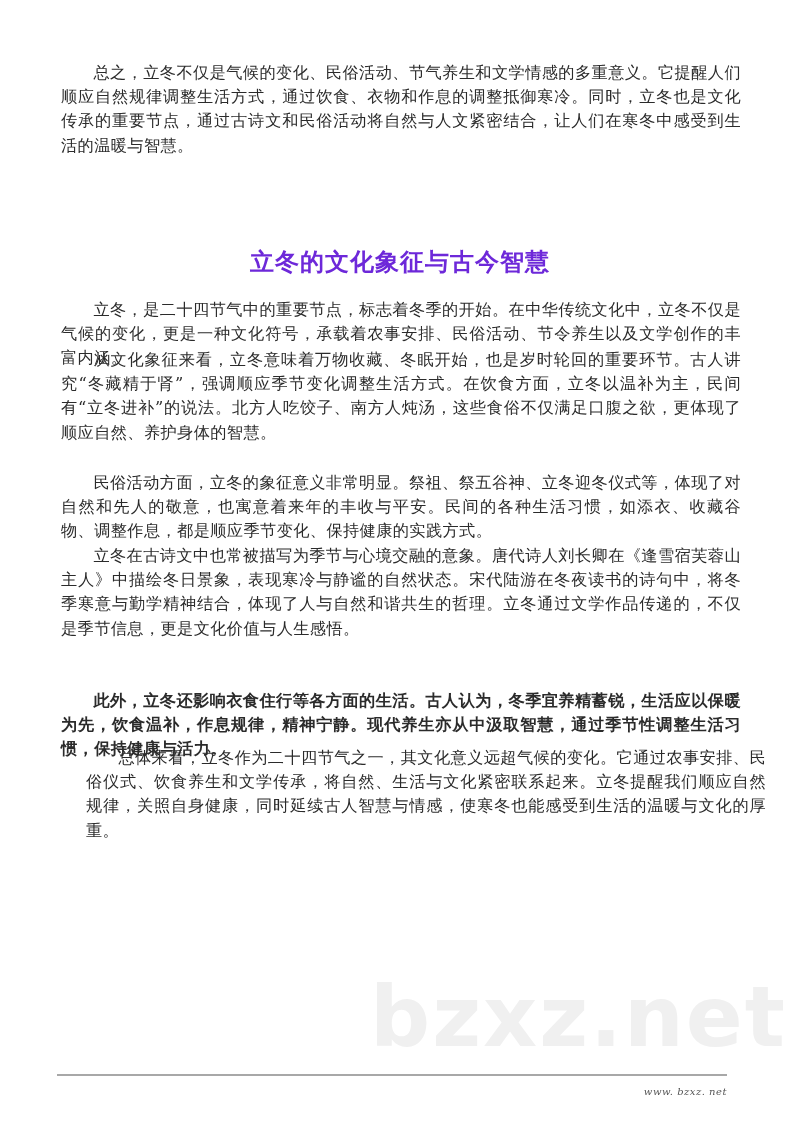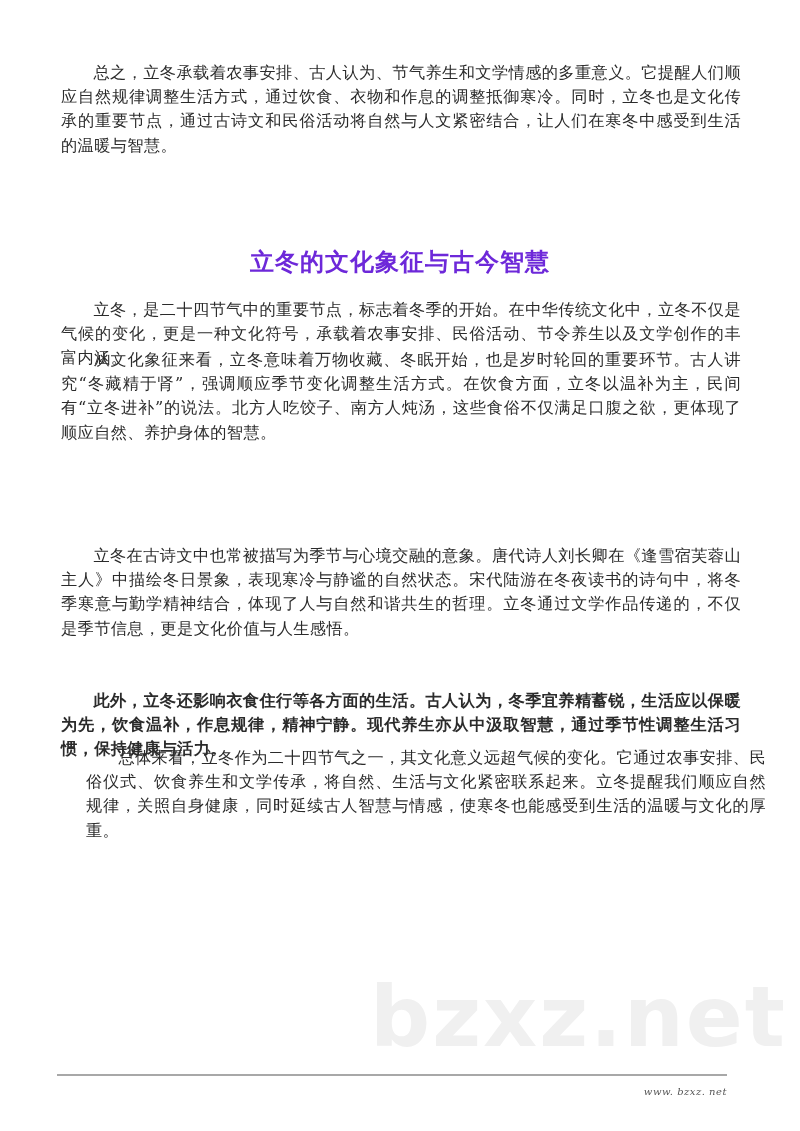--- a/index.html
+++ b/index.html
@@ -78,28 +78,29 @@
       line-height: 16px;
       color: #555555;
       letter-spacing: 0.5px;
     }
   </style>
 </head>
 <body>
 
 <div class="page">
 
-  <p class="para" style="top:61px;">总之，立冬承载着农事安排、古人认为、节气养生和文学情感的多重意义。它提醒人们顺应自然规律调整生活方式，通过饮食、衣物和作息的调整抵御寒冷。同时，立冬也是文化传承的重要节点，通过古诗文和民俗活动将自然与人文紧密结合，让人们在寒冬中感受到生活的温暖与智慧。</p>
+  <p class="para" style="top:61px;">总之，立冬不仅是气候的变化、民俗活动、节气养生和文学情感的多重意义。它提醒人们顺应自然规律调整生活方式，通过饮食、衣物和作息的调整抵御寒冷。同时，立冬也是文化传承的重要节点，通过古诗文和民俗活动将自然与人文紧密结合，让人们在寒冬中感受到生活的温暖与智慧。</p>
 
   <h1 class="title">立冬的文化象征与古今智慧</h1>
 
   <p class="para" style="top:290px;margin-top:8px;">立冬，是二十四节气中的重要节点，标志着冬季的开始。在中华传统文化中，立冬不仅是气候的变化，更是一种文化符号，承载着农事安排、民俗活动、节令养生以及文学创作的丰富内涵。</p>
 
   <p class="para" style="top:348px;">从文化象征来看，立冬意味着万物收藏、冬眠开始，也是岁时轮回的重要环节。古人讲究“冬藏精于肾”，强调顺应季节变化调整生活方式。在饮食方面，立冬以温补为主，民间有“立冬进补”的说法。北方人吃饺子、南方人炖汤，这些食俗不仅满足口腹之欲，更体现了顺应自然、养护身体的智慧。</p>
 
+  <p class="para" style="top:471px;">民俗活动方面，立冬的象征意义非常明显。祭祖、祭五谷神、立冬迎冬仪式等，体现了对自然和先人的敬意，也寓意着来年的丰收与平安。民间的各种生活习惯，如添衣、收藏谷物、调整作息，都是顺应季节变化、保持健康的实践方式。</p>
 
   <p class="para" style="top:544px;">立冬在古诗文中也常被描写为季节与心境交融的意象。唐代诗人刘长卿在《逢雪宿芙蓉山主人》中描绘冬日景象，表现寒冷与静谧的自然状态。宋代陆游在冬夜读书的诗句中，将冬季寒意与勤学精神结合，体现了人与自然和谐共生的哲理。立冬通过文学作品传递的，不仅是季节信息，更是文化价值与人生感悟。</p>
 
   <p class="para" style="top:689px;font-weight:bold;">此外，立冬还影响衣食住行等各方面的生活。古人认为，冬季宜养精蓄锐，生活应以保暖为先，饮食温补，作息规律，精神宁静。现代养生亦从中汲取智慧，通过季节性调整生活习惯，保持健康与活力。</p>
 
   <p class="para" style="top:746px;margin-left:25px;">总体来看，立冬作为二十四节气之一，其文化意义远超气候的变化。它通过农事安排、民俗仪式、饮食养生和文学传承，将自然、生活与文化紧密联系起来。立冬提醒我们顺应自然规律，关照自身健康，同时延续古人智慧与情感，使寒冬也能感受到生活的温暖与文化的厚重。</p>
 
   <div class="watermark">bzxz.net</div>
 
   <div class="footer-rule"></div>

